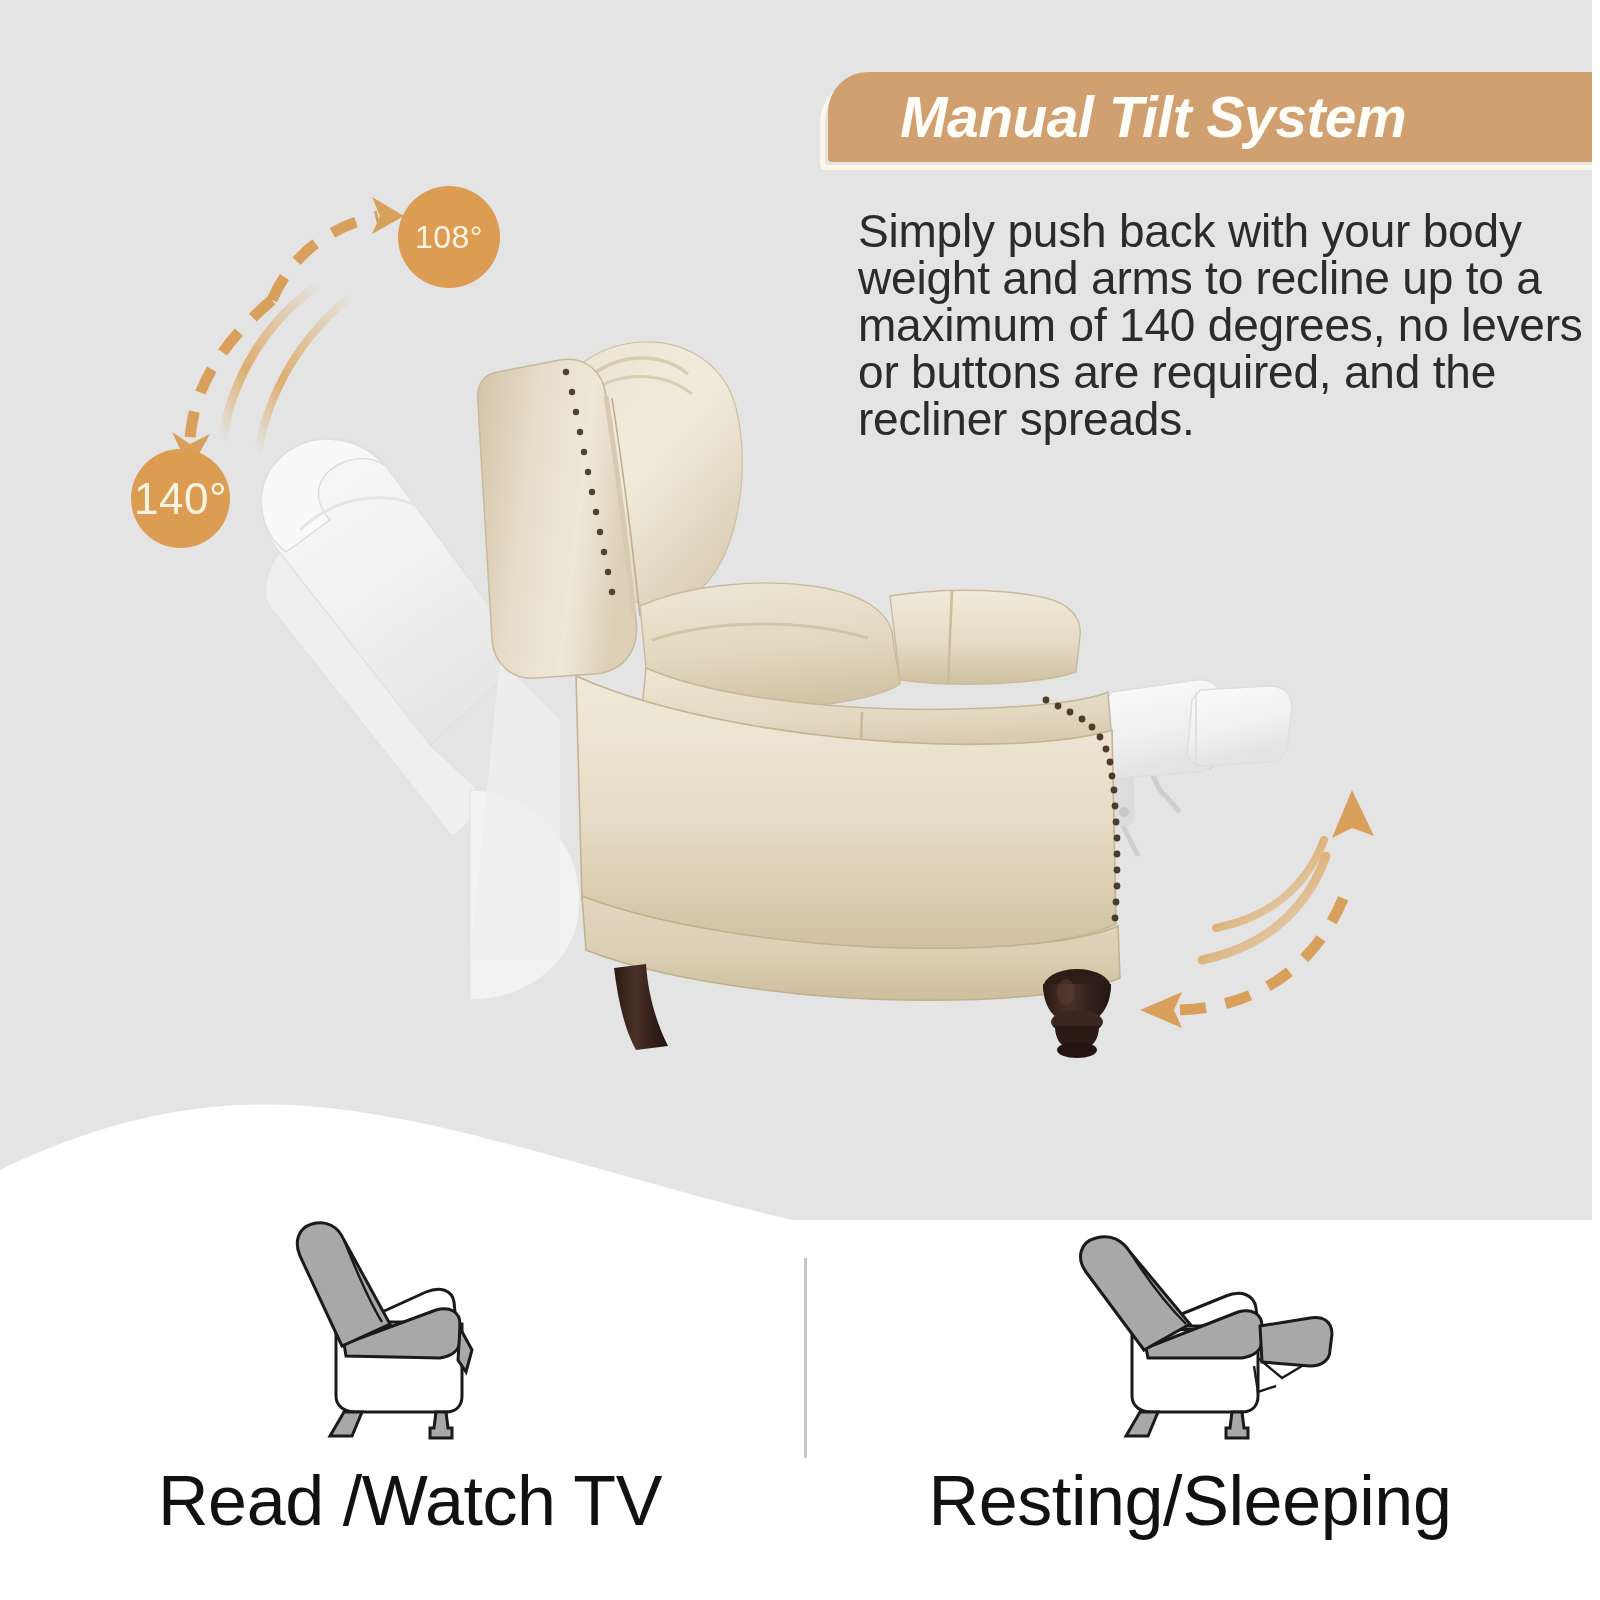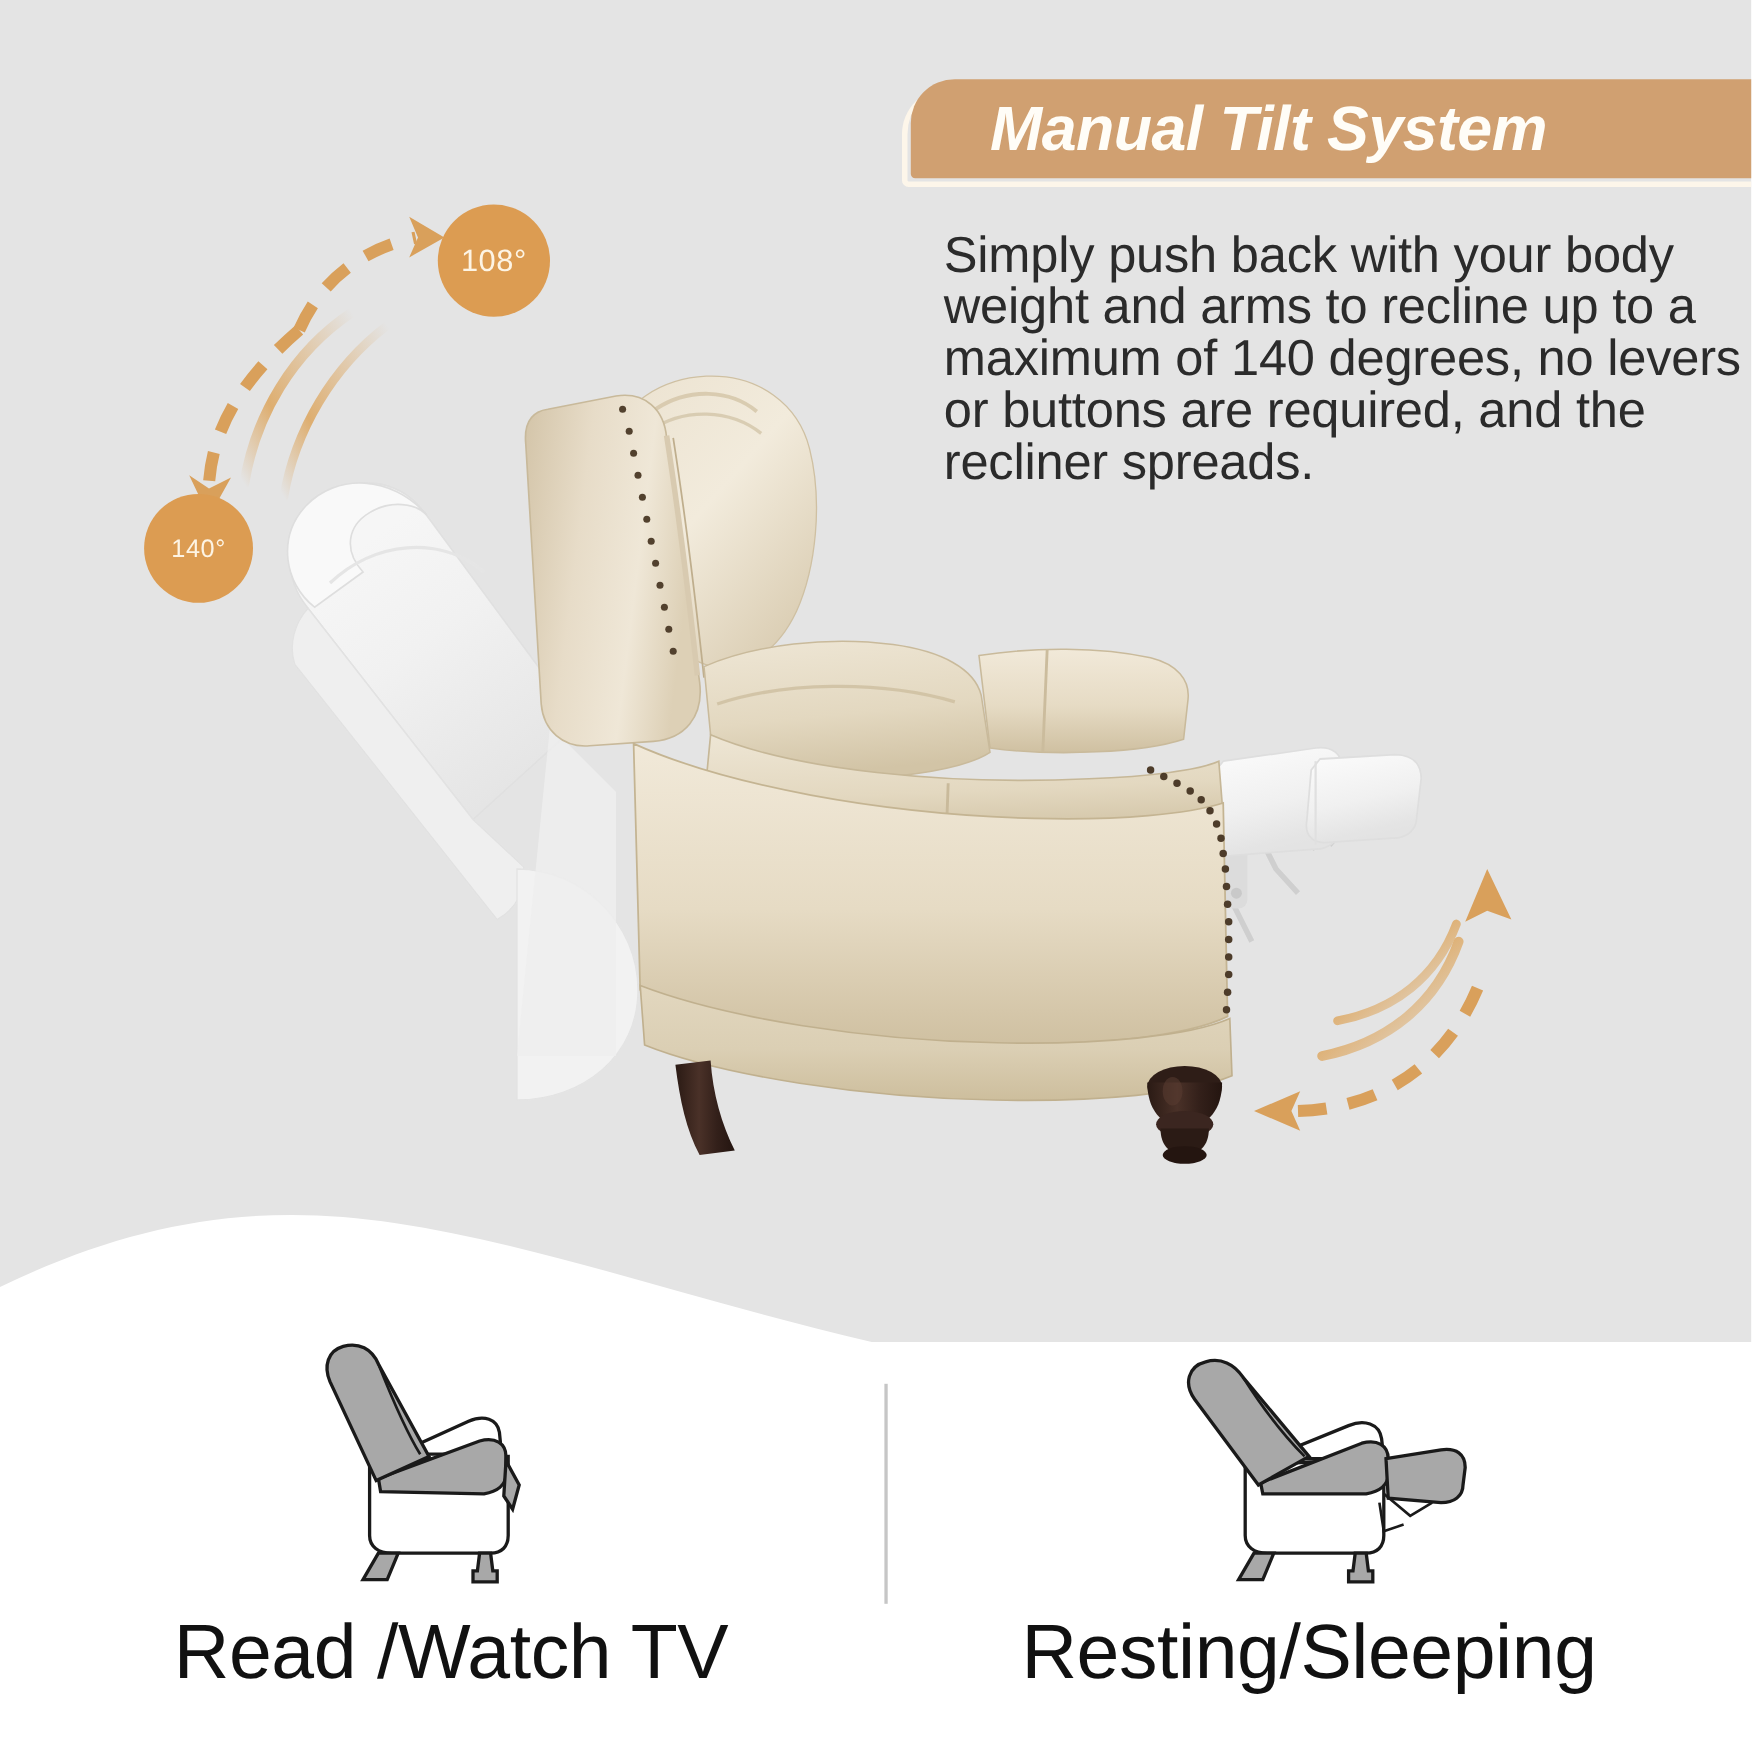--- a/index.html
+++ b/index.html
@@ -41,24 +41,24 @@
   .para{
     position:absolute;left:858px;top:208px;width:740px;
     color:#2b2b2b;font-size:46px;line-height:47px;
     font-weight:400;letter-spacing:-0.2px;
   }
 
   
   .badge{
     position:absolute;border-radius:50%;background:#dc9c52;
     display:flex;align-items:center;justify-content:center;
-    color:#fdf4e4;font-size:28px;font-weight:400;letter-spacing:0.5px;
+    color:#fdf4e4;font-size:32px;font-weight:400;letter-spacing:0.5px;
   }
   .badge-108{left:398px;top:186px;width:102px;height:102px;}
-  .badge-140{left:131px;top:449px;width:99px;height:99px;font-size:23px;}
+  .badge-140{left:131px;top:449px;width:99px;height:99px;font-size:44px;}
 
   
   .layer{position:absolute;left:0;top:0;width:1600px;height:1600px;pointer-events:none;}
 
   
   .feature{position:absolute;width:600px;text-align:center;}
   .feature-left{left:110px;top:1190px;}
   .feature-right{left:890px;top:1190px;}
   .feature-icon{height:250px;display:flex;align-items:flex-end;justify-content:center;}
   .feature-label{

